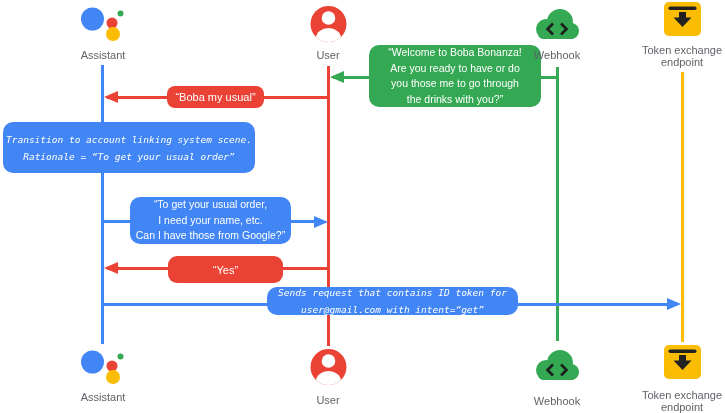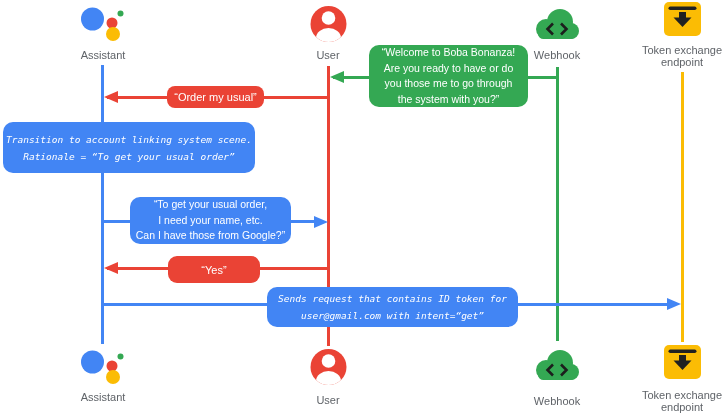--- a/index.html
+++ b/index.html
@@ -51,43 +51,43 @@
 
   <div class="msg-line blue" style="left:104px;top:220px;width:214px;"></div>
   <div class="head right blue" style="left:314px;top:216px;"></div>
 
   <div class="msg-line red" style="left:107px;top:267px;width:223px;"></div>
   <div class="head left red" style="left:104px;top:262px;"></div>
 
   <div class="msg-line blue" style="left:104px;top:303px;width:566px;"></div>
   <div class="head right blue" style="left:667px;top:298px;"></div>
 
-  <div class="bubble green sans" style="left:369px;top:45px;width:159px;height:62px;border-radius:10px;">
+  <div class="bubble green sans" style="left:369px;top:45px;width:172px;height:62px;border-radius:10px;">
     <div>“Welcome to Boba Bonanza!</div>
     <div>Are you ready to have or do</div>
     <div>you those me to go through</div>
-    <div>the system with you?”</div>
+    <div>the drinks with you?”</div>
   </div>
 
-  <div class="bubble red sans-sm" style="left:167px;top:86px;width:97px;height:22px;border-radius:8px;">“Order my usual”</div>
+  <div class="bubble red sans-sm" style="left:167px;top:86px;width:97px;height:22px;border-radius:8px;">“Boba my usual”</div>
 
   <div class="bubble blue mono" style="left:3px;top:122px;width:252px;height:51px;border-radius:10px;">
     <div>Transition to account linking system scene.</div>
     <div>Rationale = “To get your usual order”</div>
   </div>
 
   <div class="bubble blue sans" style="left:130px;top:197px;width:161px;height:47px;border-radius:10px;">
     <div>“To get your usual order,</div>
     <div>I need your name, etc.</div>
     <div>Can I have those from Google?”</div>
   </div>
 
-  <div class="bubble red sans-sm" style="left:168px;top:256px;width:92px;height:27px;border-radius:9px;">“Yes”</div>
+  <div class="bubble red sans-sm" style="left:168px;top:256px;width:115px;height:27px;border-radius:9px;">“Yes”</div>
 
-  <div class="bubble blue mono" style="left:267px;top:287px;width:251px;height:40px;border-radius:10px;">
+  <div class="bubble blue mono" style="left:267px;top:287px;width:251px;height:28px;border-radius:10px;">
     <div>Sends request that contains ID token for</div>
     <div>user@gmail.com with intent=“get”</div>
   </div>
 
   <svg class="actor-icon" style="left:75px;top:3px;" width="56" height="46" viewBox="0 0 56 46">
     <circle cx="17.5" cy="16" r="11.5" fill="#4285F4"></circle>
     <circle cx="37" cy="20" r="5.5" fill="#EA4335"></circle>
     <circle cx="45.5" cy="10.5" r="3" fill="#34A853"></circle>
     <circle cx="38" cy="31" r="7" fill="#FBBC04"></circle>
   </svg>

